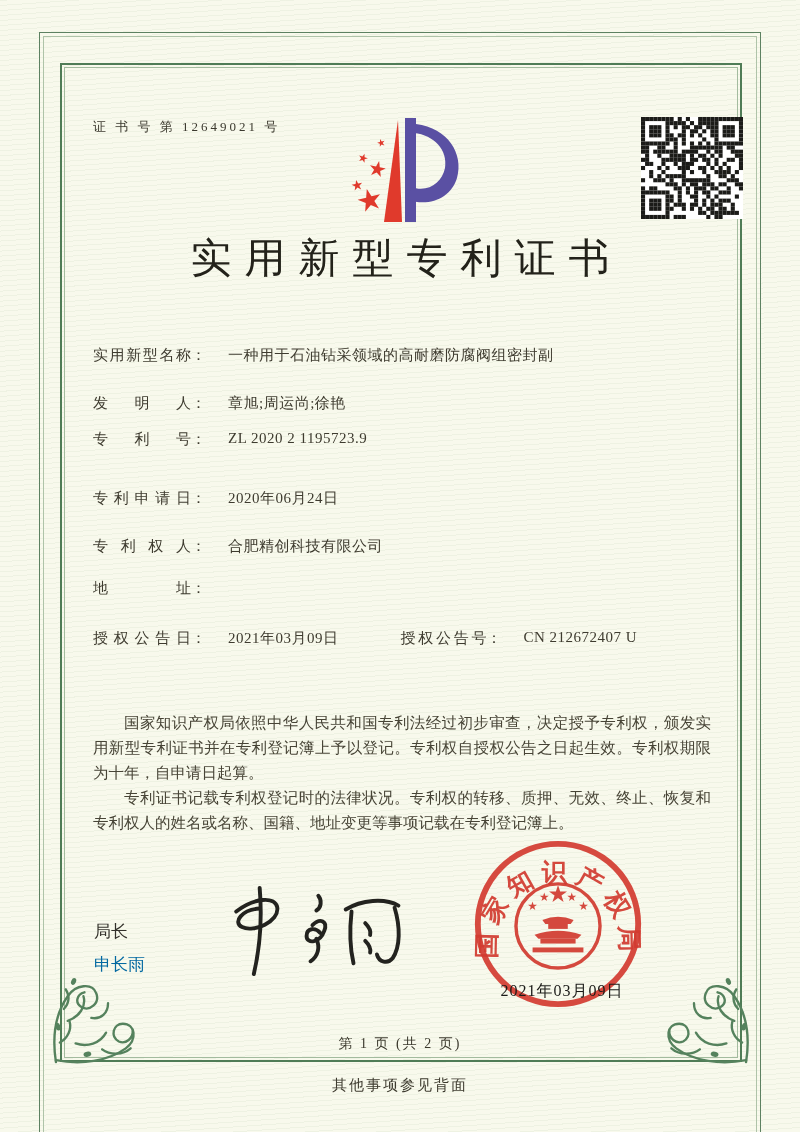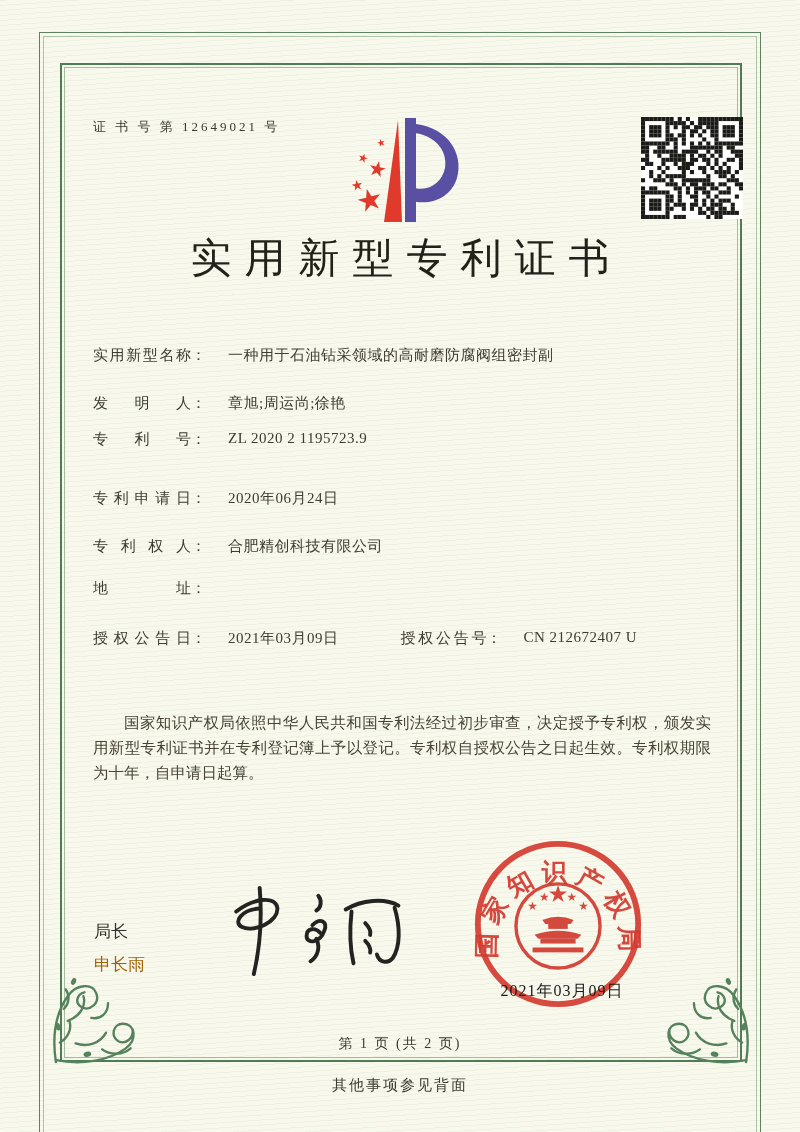--- a/index.html
+++ b/index.html
@@ -46,21 +46,21 @@
   .vline{display:block;line-height:23px;}
   .grant-pair2{margin-left:56px;}
   .grant-pair2 .field-label{width:86px;margin-left:6px;}
   .paragraphs{
     position:absolute;left:93px;top:662px;width:618px;
     font-size:15.5px;line-height:25px;color:#474436;text-align:justify;margin-top:48px;
   }
   .paragraphs p{margin:0;text-indent:2em;}
   .sig-title{position:absolute;left:94px;top:920px;font-size:17px;color:#32302a;
     font-family:"Liberation Sans","DejaVu Sans",sans-serif;text-align:right;}
-  .sig-name{position:absolute;left:94px;top:953px;font-size:17px;color:#a16207;
+  .sig-name{position:absolute;left:94px;top:953px;font-size:17px;color:#0369a1;
     font-family:"Liberation Sans","DejaVu Sans",sans-serif;}
   .signature{position:absolute;left:203px;top:880px;width:215px;height:102px;}
   .seal{position:absolute;left:470px;top:836px;width:176px;height:176px;}
   .seal-date{position:absolute;left:478px;top:981px;width:168px;text-align:center;
     font-size:16px;color:#1b1b18;letter-spacing:1px;}
   .page-info{position:absolute;left:0;top:1035px;width:100%;text-align:center;
     font-size:14px;letter-spacing:2px;color:#3b392d;}
   .back-note{position:absolute;left:0;top:1076px;width:100%;text-align:center;
     font-size:15px;letter-spacing:2px;color:#3d3a2e;}
   .seal-ring-text{font-size:26px;letter-spacing:7px;fill:#d23b30;font-weight:bold;}
@@ -494,20 +494,21 @@
   <div class="field-row" style="top:239px">
     <span class="field-label">地址</span><span class="colon">：</span>
   </div>
   <div class="field-row" style="top:289px">
     <span><span class="field-label">授权公告日</span><span class="colon">：</span><span class="field-value">2021年03月09日</span></span><span class="grant-pair2"><span class="field-label">授权公告号</span><span class="colon">：</span><span class="field-value">CN 212672407 U</span></span>
   </div>
 </div>
 
 <div class="paragraphs">
   <p>国家知识产权局依照中华人民共和国专利法经过初步审查，决定授予专利权，颁发实用新型专利证书并在专利登记簿上予以登记。专利权自授权公告之日起生效。专利权期限为十年，自申请日起算。</p>
+  <p>专利证书记载专利权登记时的法律状况。专利权的转移、质押、无效、终止、恢复和专利权人的姓名或名称、国籍、地址变更等事项记载在专利登记簿上。</p>
 </div>
 
 <div class="sig-title">局长</div>
 <div class="sig-name">申长雨</div>
 
 <svg class="signature" viewBox="0 0 220 100">
   <g fill="none" stroke="#23231f" stroke-width="4" stroke-linecap="round" stroke-linejoin="round">
     <path d="M34,30 C52,16 74,14 76,26 C78,40 52,52 40,46 C30,41 40,28 58,27"></path>
     <path d="M58,6 C60,30 59,64 52,94"></path>
     <path d="M118,14 C122,19 121,26 116,29"></path>

